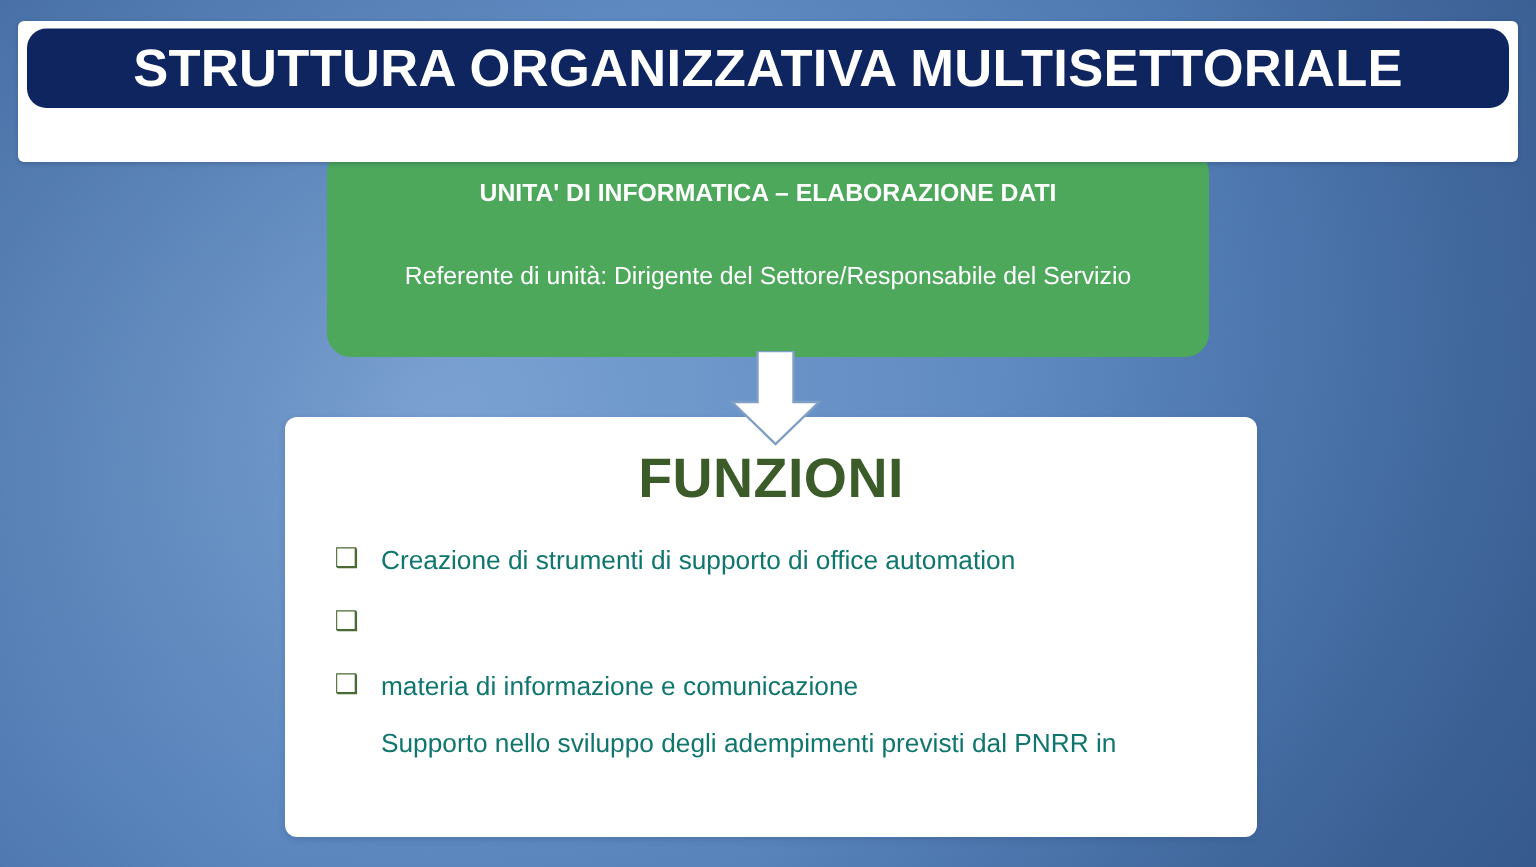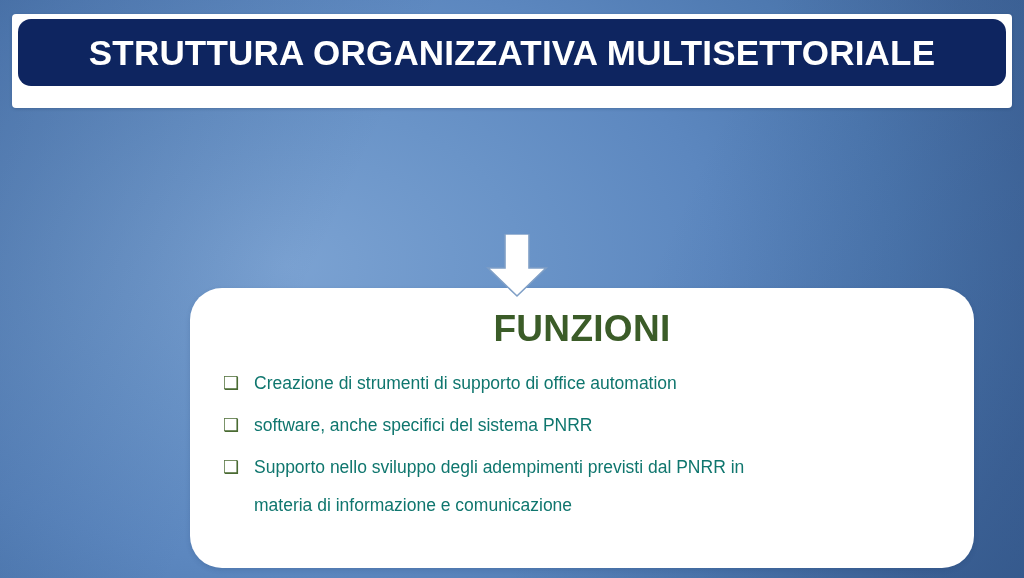--- a/index.html
+++ b/index.html
@@ -43,21 +43,21 @@
     background: #ffffff;
     border-radius: 4px;
     box-shadow: 0 1px 3px rgba(20,45,85,0.25);
     z-index: 3;
   }
   .title-banner {
     position: absolute;
     left: 18px;
     top: 19px;
     width: 988px;
-    height: 67px;
+    height: 53px;
     background: #0e2560;
     border-radius: 13px;
     display: flex;
     align-items: center;
     justify-content: center;
     z-index: 4;
   }
   .title-text {
     color: #ffffff;
     font-size: 35px;
@@ -107,25 +107,25 @@
     width: 62px;
     height: 64px;
     z-index: 2;
   }
   .arrow svg { display: block; }
 
   
   .func-card {
     position: absolute;
     left: 190px;
-    top: 288px;
-    width: 784px;
+    top: 278px;
+    width: 648px;
     height: 280px;
     background: #ffffff;
-    border-radius: 32px;
+    border-radius: 8px;
     z-index: 1;
     box-shadow: 0 2px 5px rgba(25,55,100,0.18);
     overflow: hidden;
   }
   .func-title {
     text-align: center;
     color: #3b5c28;
     font-size: 37px;
     font-weight: bold;
     margin-top: 20px;
@@ -164,20 +164,24 @@
 </head>
 <body>
 
 <div id="slide">
 
   <div class="title-frame"></div>
   <div class="title-banner">
     <div class="title-text">STRUTTURA ORGANIZZATIVA MULTISETTORIALE</div>
   </div>
 
+  <div class="green-box">
+    <div class="green-title">UNITA' DI INFORMATICA – ELABORAZIONE DATI</div>
+    <div class="green-sub">Referente di unità: Dirigente del Settore/Responsabile del Servizio</div>
+  </div>
 
   <div class="arrow">
     <svg width="62" height="64" viewBox="0 0 62 64" xmlns="http://www.w3.org/2000/svg">
       <polygon points="19,0 43,0 43,34 60,34 31,62 2,34 19,34" fill="#ffffff" stroke="#7f9fc6" stroke-width="1.6"></polygon>
     </svg>
   </div>
 
   <div class="func-card">
     <div class="func-title">FUNZIONI</div>
 
@@ -186,28 +190,27 @@
       <div class="func-item">
         <div class="bullet">❑</div>
         <div class="item-lines">
           <div class="item-line">Creazione di strumenti di supporto di office automation</div>
         </div>
       </div>
 
       <div class="func-item">
         <div class="bullet">❑</div>
         <div class="item-lines">
-          <div class="item-line">software, anche specifici del sistema PNRR</div>
         </div>
       </div>
 
       <div class="func-item">
         <div class="bullet">❑</div>
         <div class="item-lines">
+          <div class="item-line">materia di informazione e comunicazione</div>
           <div class="item-line">Supporto nello sviluppo degli adempimenti previsti dal PNRR in</div>
-          <div class="item-line">materia di informazione e comunicazione</div>
         </div>
       </div>
 
     </div>
   </div>
 
 </div>
 
 </body></html>

